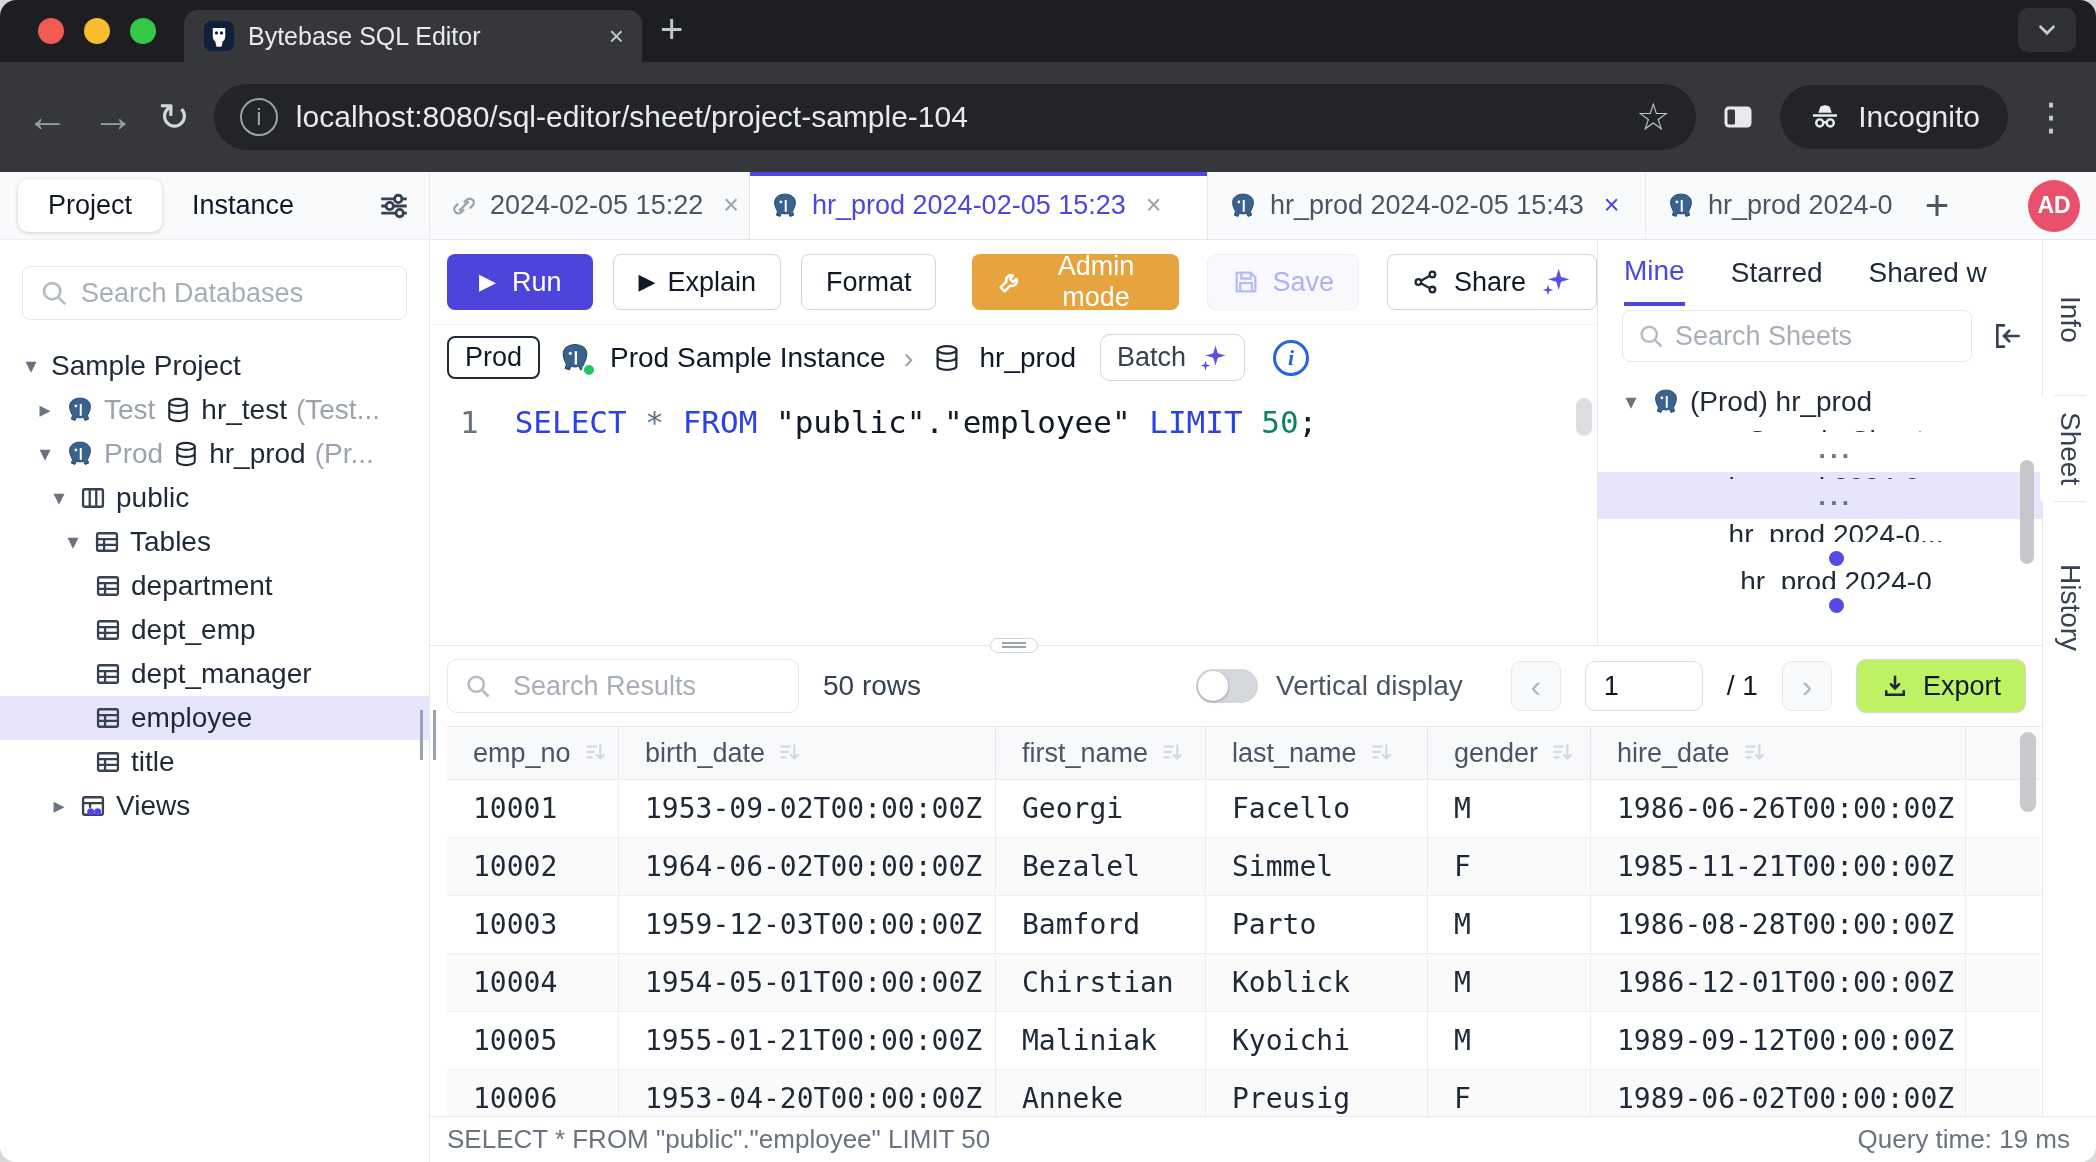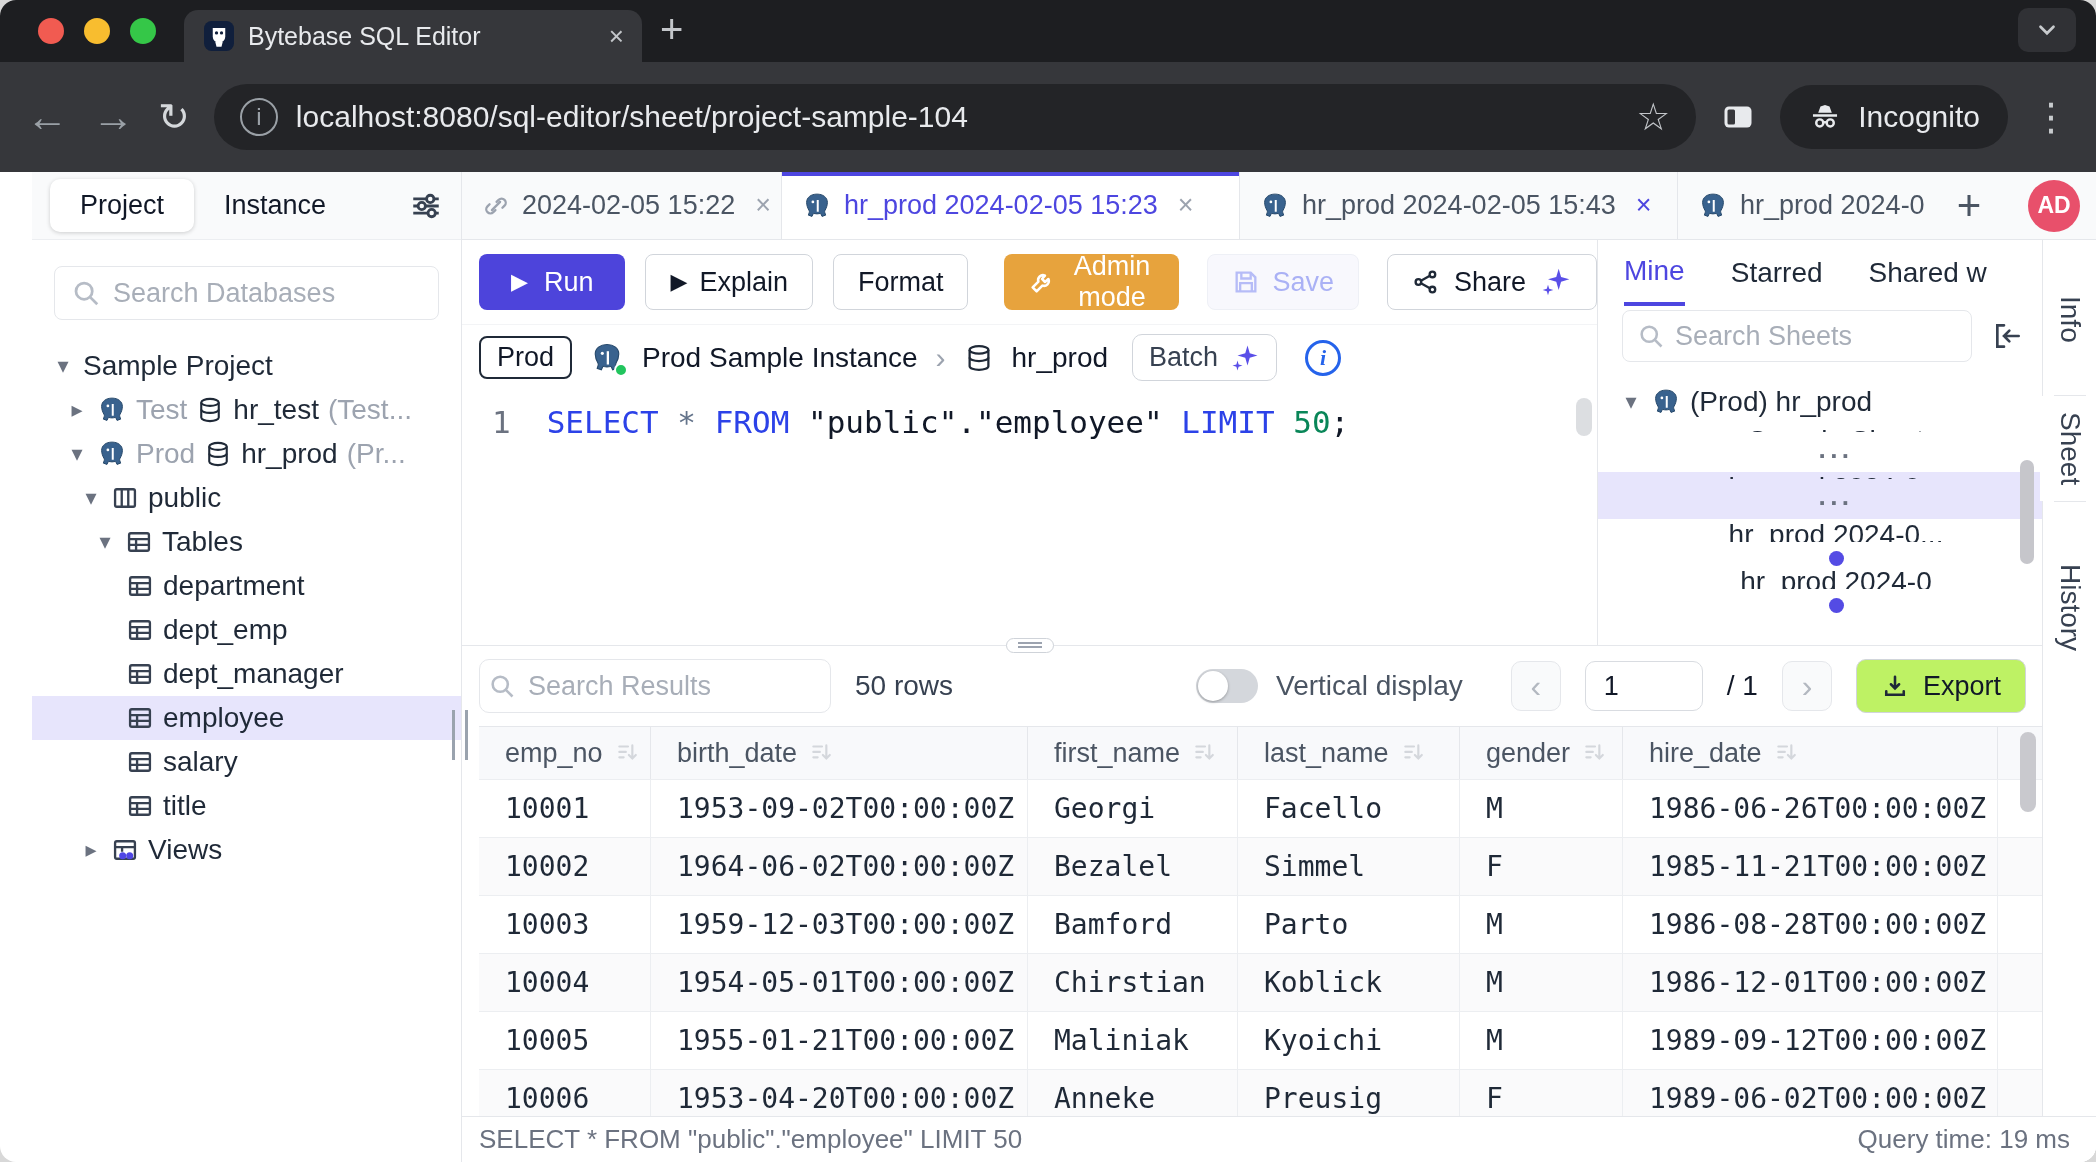--- a/index.html
+++ b/index.html
@@ -27,21 +27,21 @@
             padding:0 26px; gap:18px; color:#e8eaed; font-size:30px; }
   .circ-i { width:38px; height:38px; border-radius:50%; border:2.5px solid #9aa0a6; color:#9aa0a6;
             display:flex; align-items:center; justify-content:center; font-size:24px; flex:none; }
   .urltext { flex:1; white-space:nowrap; overflow:hidden; }
   .star { color:#c3c6ca; font-size:38px; }
   .incog { height:64px; border-radius:32px; background:#232427; display:flex; align-items:center;
            gap:16px; padding:0 28px; color:#e8eaed; font-size:30px; }
   .dots3 { color:#c7cacd; font-size:38px; letter-spacing:0; }
 
   
-  .app { flex:1; display:flex; background:#fff; color:#111827; min-height:0; position:relative;margin-left:32px; }
+  .app { flex:1; display:flex; background:#fff; color:#111827; min-height:0; position:relative; }
 
   
   .sidebar { width:430px; flex:none; border-right:1px solid #e5e7eb; display:flex; flex-direction:column; }
   .side-head { height:68px; background:#f9fafb; border-bottom:1px solid #eceef1; display:flex;
                align-items:center; padding:0 18px; flex:none; }
   .seg { padding:11px 30px; font-size:27px; color:#111827; border-radius:10px; }
   .seg.active { background:#fff; box-shadow:0 1px 4px rgba(0,0,0,.18); }
   .sliders { margin-left:auto; }
   .sbox { margin:26px 22px 8px 22px; height:54px; border:1.5px solid #e5e7eb; border-radius:8px;
           display:flex; align-items:center; gap:12px; padding:0 16px; }
@@ -127,21 +127,21 @@
   .srow.indent { padding-left:58px;flex-direction:column; }
   .srow.selected { background:#e7e5fc; }
   .menu3 { color:#6b7280; font-size:26px; letter-spacing:3px; font-weight:bold; flex:none; }
   .bluedot { width:15px; height:15px; border-radius:50%; background:#544be4; flex:none; }
   .sp-scroll { position:absolute; right:8px; top:86px; width:14px; height:104px; background:#c6c6cb; border-radius:7px; }
 
   
   .results { flex:1; display:flex; flex-direction:column; border-top:1px solid #e5e7eb; min-height:0; }
   .res-toolbar { height:80px; display:flex; align-items:center; gap:24px; padding:0 16px 0 17px; flex:none; }
   .res-search { width:352px; height:54px; border:1.5px solid #e5e7eb; border-radius:10px; display:flex;
-                align-items:center; gap:12px; padding:0 8px; flex:none; }
+                align-items:center; gap:21px; padding:0 16px; flex:none; }
   .res-search input { border:none; outline:none; flex:1; font-size:27px; font-family:"Liberation Sans",sans-serif; min-width:0; background:transparent; }
   .res-search input::placeholder { color:#a8aeb8; }
   .rowcount { font-size:28px; color:#374151; }
   .spacer { flex:1; }
   .toggle { width:62px; height:34px; border-radius:17px; background:#d4d7dc; position:relative; flex:none; }
   .toggle::after { content:""; position:absolute; left:2px; top:2px; width:30px; height:30px; border-radius:50%;
                    background:#fff; box-shadow:0 1px 3px rgba(0,0,0,.3); }
   .tog-label { font-size:28px; color:#4b5563; margin-left:-6px; margin-right:24px; }
   .pgbtn { width:50px; height:50px; border:1.5px solid #e5e7eb; background:#f9fafb; border-radius:10px;
            color:#b3b8c0; font-size:32px; display:flex; align-items:center; justify-content:center; flex:none; }
@@ -361,29 +361,20 @@
           <span>dept_manager</span>
         </div>
         <div class="trow p4 selected">
           <span class="icn">
               <svg viewBox="0 0 24 24" width="28" height="28" fill="none" stroke="#374151" stroke-width="2">
                 <rect x="3.5" y="4.5" width="17" height="15" rx="1.5"></rect>
                 <path d="M3.5 9.5h17M3.5 14.5h17M9.5 9.5v10"></path>
               </svg>
             </span>
           <span>employee</span>
-        </div>
-        <div class="trow p4">
-          <span class="icn">
-              <svg viewBox="0 0 24 24" width="28" height="28" fill="none" stroke="#374151" stroke-width="2">
-                <rect x="3.5" y="4.5" width="17" height="15" rx="1.5"></rect>
-                <path d="M3.5 9.5h17M3.5 14.5h17M9.5 9.5v10"></path>
-              </svg>
-            </span>
-          <span>salary</span>
         </div>
         <div class="trow p4">
           <span class="icn">
               <svg viewBox="0 0 24 24" width="28" height="28" fill="none" stroke="#374151" stroke-width="2">
                 <rect x="3.5" y="4.5" width="17" height="15" rx="1.5"></rect>
                 <path d="M3.5 9.5h17M3.5 14.5h17M9.5 9.5v10"></path>
               </svg>
             </span>
           <span>title</span>
         </div>

